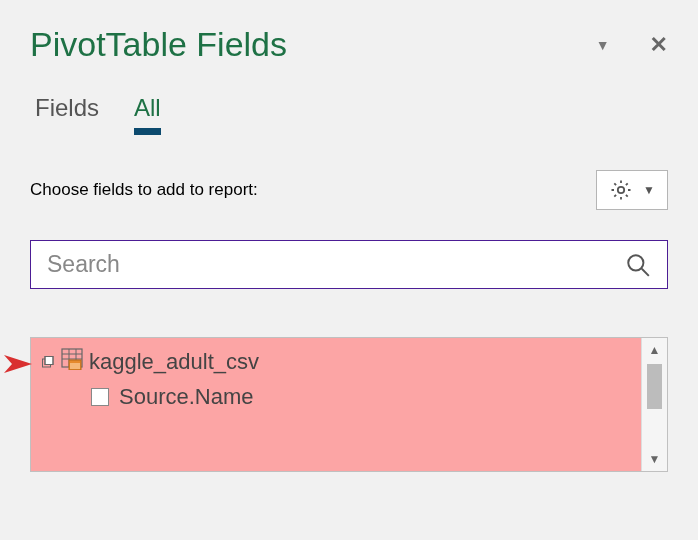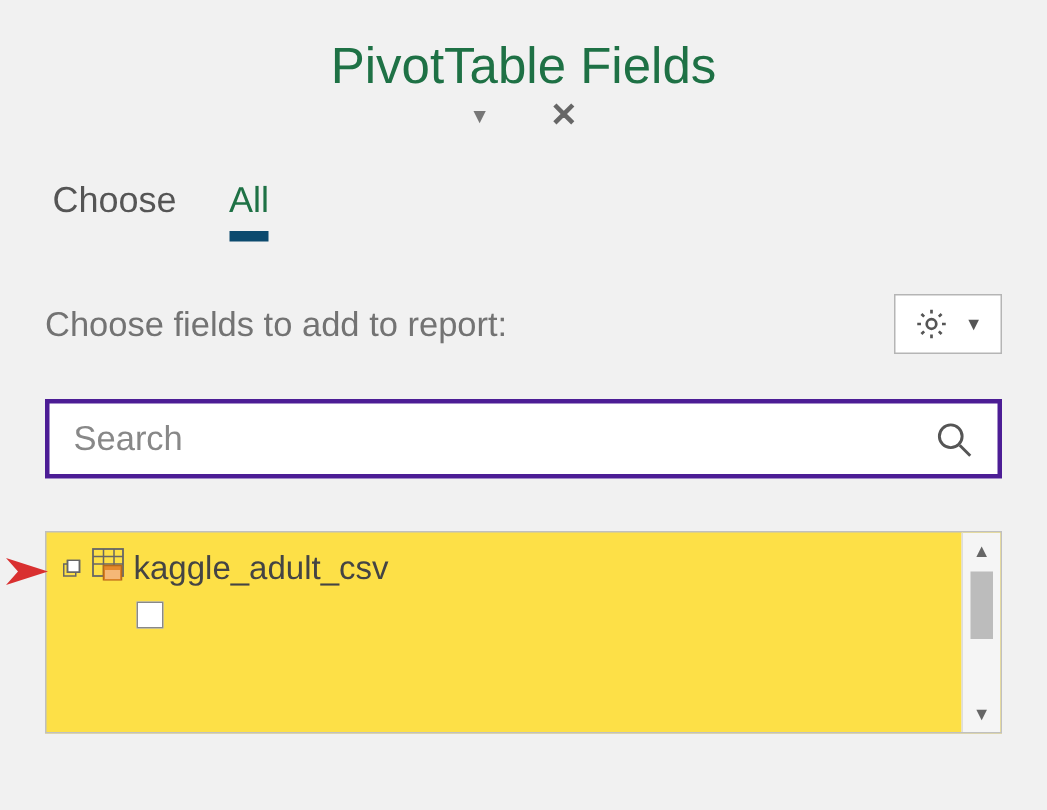--- a/index.html
+++ b/index.html
@@ -16,21 +16,20 @@
       position: relative;
     }
     .pane {
       padding: 25px 30px 0 30px;
     }
     .header {
       display: flex;
       align-items: center;
       justify-content: space-between;
       margin-bottom: 30px;
-      flex-direction: column;
     }
     .title {
       color: #1e7145;
       font-size: 34px;
       font-weight: 400;
     }
     .header-controls {
       display: flex;
       gap: 40px;
       align-items: center;
@@ -63,47 +62,47 @@
       color: #1e7145;
       border-bottom: 7px solid #0c4a6e;
     }
     .choose-row {
       display: flex;
       align-items: center;
       justify-content: space-between;
       margin-bottom: 30px;
     }
     .choose-label {
-      font-size: 23px;
-      color: #737373;
+      font-size: 17px;
+      color: #000000;
     }
     .gear-box {
       border: 1px solid #b5b5b5;
       background: #fff;
       padding: 7px 12px;
       display: flex;
       align-items: center;
       gap: 10px;
       cursor: pointer;
     }
     .gear-icon {
       width: 24px;
       height: 24px;
     }
     .gear-caret {
       font-size: 12px;
       color: #555;
     }
     .search-box {
-      border: 3px solid #4c1d95;
+      border: 1px solid #4c1d95;
       background: #fff;
       display: flex;
       align-items: center;
       padding: 10px 16px;
-      margin-bottom: 35px;
+      margin-bottom: 48px;
     }
     .search-input {
       flex: 1;
       border: none;
       outline: none;
       font-size: 23px;
       color: #888;
       font-family: inherit;
       background: transparent;
     }
@@ -112,21 +111,21 @@
     }
     .search-icon {
       width: 26px;
       height: 26px;
     }
     .tree-container {
       position: relative;
     }
     .tree-scroll-area {
       border: 1px solid #c0c0c0;
-      background: #fde047;
+      background: #fca5a5;
       height: 135px;
       display: flex;
       overflow: hidden;
     }
     .tree-content {
       flex: 1;
       padding: 8px 0 0 10px;
       font-size: 22px;
       color: #444;
     }
@@ -213,21 +212,21 @@
 
   <div class="header">
     <div class="title">PivotTable Fields</div>
     <div class="header-controls">
       <span class="dropdown-caret">▼</span>
       <span class="close-x">✕</span>
     </div>
   </div>
 
   <div class="tabs">
-    <div class="tab">Choose</div>
+    <div class="tab">Fields</div>
     <div class="tab active">All</div>
   </div>
 
   <div class="choose-row">
     <div class="choose-label">Choose fields to add to report:</div>
     <div class="gear-box">
       <svg class="gear-icon" viewBox="0 0 24 24" fill="none" stroke="#555" stroke-width="1.8">
         <circle cx="12" cy="12" r="3.2"></circle>
         <path d="M12 2.5v2.5M12 19v2.5M21.5 12h-2.5M5 12H2.5M18.7 5.3l-1.8 1.8M7.1 16.9l-1.8 1.8M18.7 18.7l-1.8-1.8M7.1 7.1L5.3 5.3"></path>
       </svg>
@@ -268,20 +267,21 @@
               <line x1="15" y1="1" x2="15" y2="19" stroke="#666" stroke-width="1"></line>
               <rect x="8" y="12" width="12" height="10" fill="#e58a2c" stroke="#b86a18" stroke-width="1"></rect>
               <rect x="9" y="15" width="10" height="6" fill="#f5b877"></rect>
             </svg>
           </span>
           <span>kaggle_adult_csv</span>
         </div>
 
         <div class="child-node" style="margin-top:6px;">
           <span class="checkbox"></span>
+          <span>Source.Name</span>
         </div>
 
 
       </div>
 
       <div class="scrollbar">
         <div class="scroll-arrow">▲</div>
         <div class="scroll-track">
           <div class="scroll-thumb"></div>
         </div>

